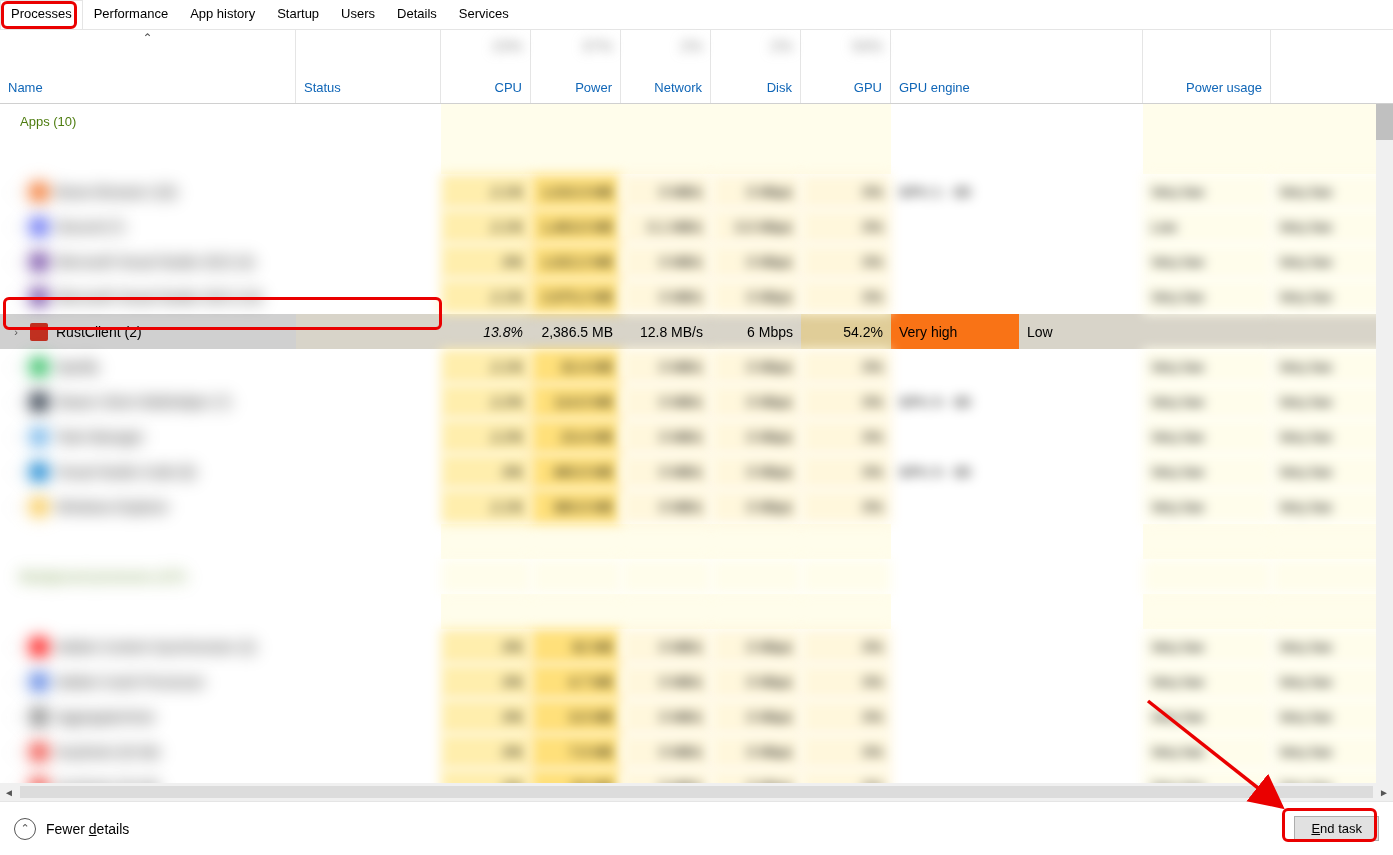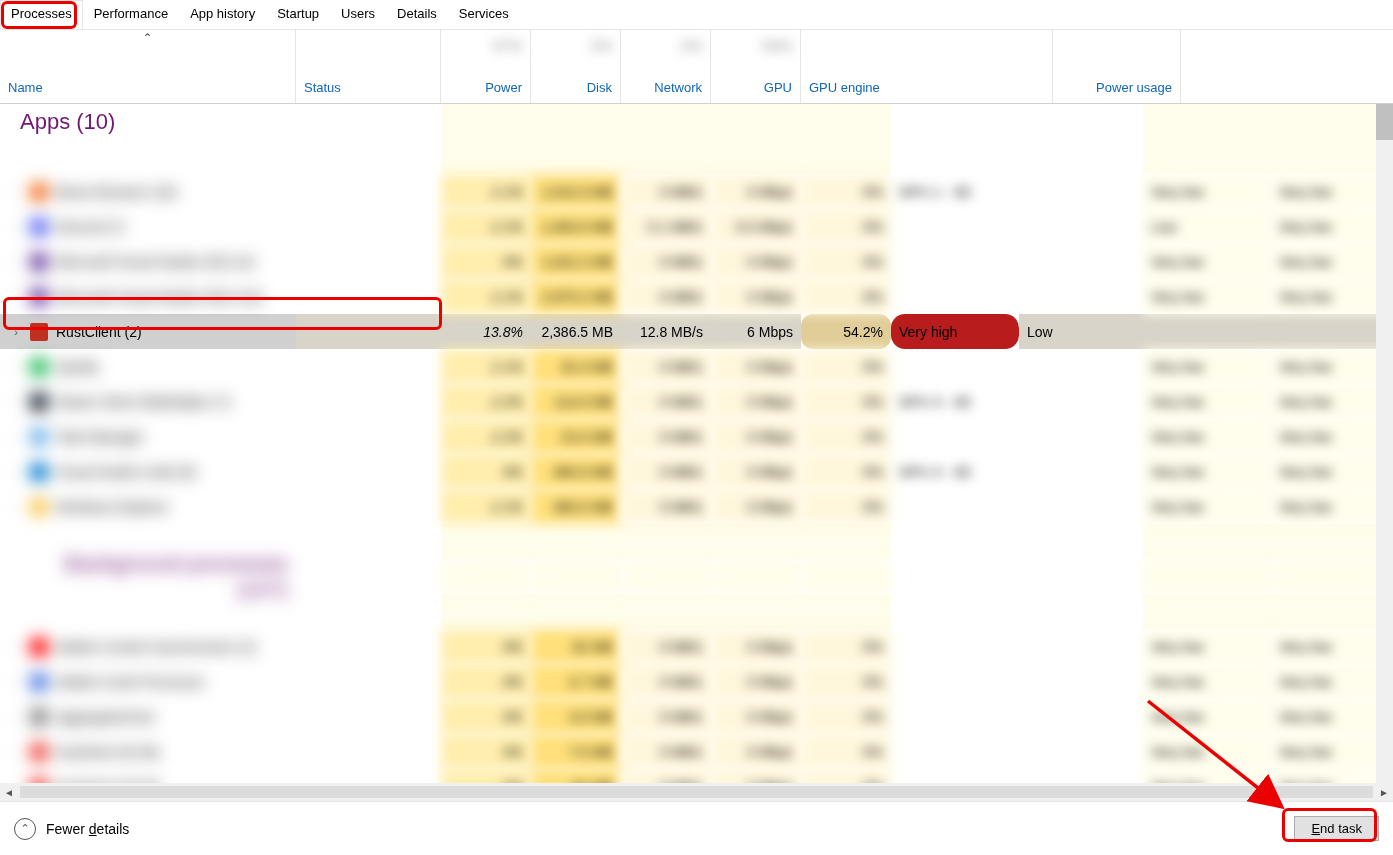--- a/index.html
+++ b/index.html
@@ -126,39 +126,39 @@
   color: #555;
   width: 12px;
   text-align: center;
 }
 .app-icon {
   width: 18px; height: 18px;
   border-radius: 2px;
 }
 
 .section-title {
-  font-size: 22px;
-  color: #701a75;
+  font-size: 13px;
+  color: #4d7c0f;
   padding-left: 12px;
   font-weight: 400;
   text-align: right;
 }
 
 .blurred .cell, .blurred .name-cell span, .blurred .app-icon, .blurred .expander { filter: blur(6px); }
 .blurred.section .section-title { filter: blur(6px); }
 
 .bg-yellow-light { background: #fff7dc; }
 .bg-yellow-med   { background: #ffeead; font-style: italic; }
 .bg-yellow-dark  { background: #ffe07a; }
 .bg-cream        { background: #fffdeb; }
 
 .selected .cell { background: #d8d4c9; }
 .selected .name-cell { background: #d0d0d0; }
-.selected .cell.power-high { background: #b91c1c; border-radius: 14px; }
-.selected .cell.gpu-high { background: #e0cd98; border-radius: 12px; }
+.selected .cell.power-high { background: #f97316; }
+.selected .cell.gpu-high { background: #e0cd98; }
 
 .hscrollbar {
   position: absolute;
   left: 0; right: 0; bottom: 54px;
   height: 18px;
   background: #f0f0f0;
   display: flex;
   align-items: center;
   justify-content: space-between;
 }
@@ -220,31 +220,35 @@
 </div>
 
 <div class="headers">
   <div class="hcol left w-name name">
     <span class="sort-caret">⌃</span>
     <span class="label">Name</span>
   </div>
   <div class="hcol left w-status">
       <span class="label">Status</span>
     </div>
+  <div class="hcol w-cpu">
+      <span class="blurtop">23%</span>
+      <span class="label">CPU</span>
+    </div>
   <div class="hcol w-memory">
       <span class="blurtop">37%</span>
       <span class="label">Power</span>
     </div>
+  <div class="hcol w-network">
+      <span class="blurtop">2%</span>
+      <span class="label">Network</span>
+    </div>
   <div class="hcol w-disk">
       <span class="blurtop">2%</span>
       <span class="label">Disk</span>
-    </div>
-  <div class="hcol w-network">
-      <span class="blurtop">2%</span>
-      <span class="label">Network</span>
     </div>
   <div class="hcol w-gpu">
       <span class="blurtop">54%</span>
       <span class="label">GPU</span>
     </div>
   <div class="hcol left w-gpueng">
       <span class="label">GPU engine</span>
     </div>
   <div class="hcol w-power">
       <span class="label">Power usage</span>

